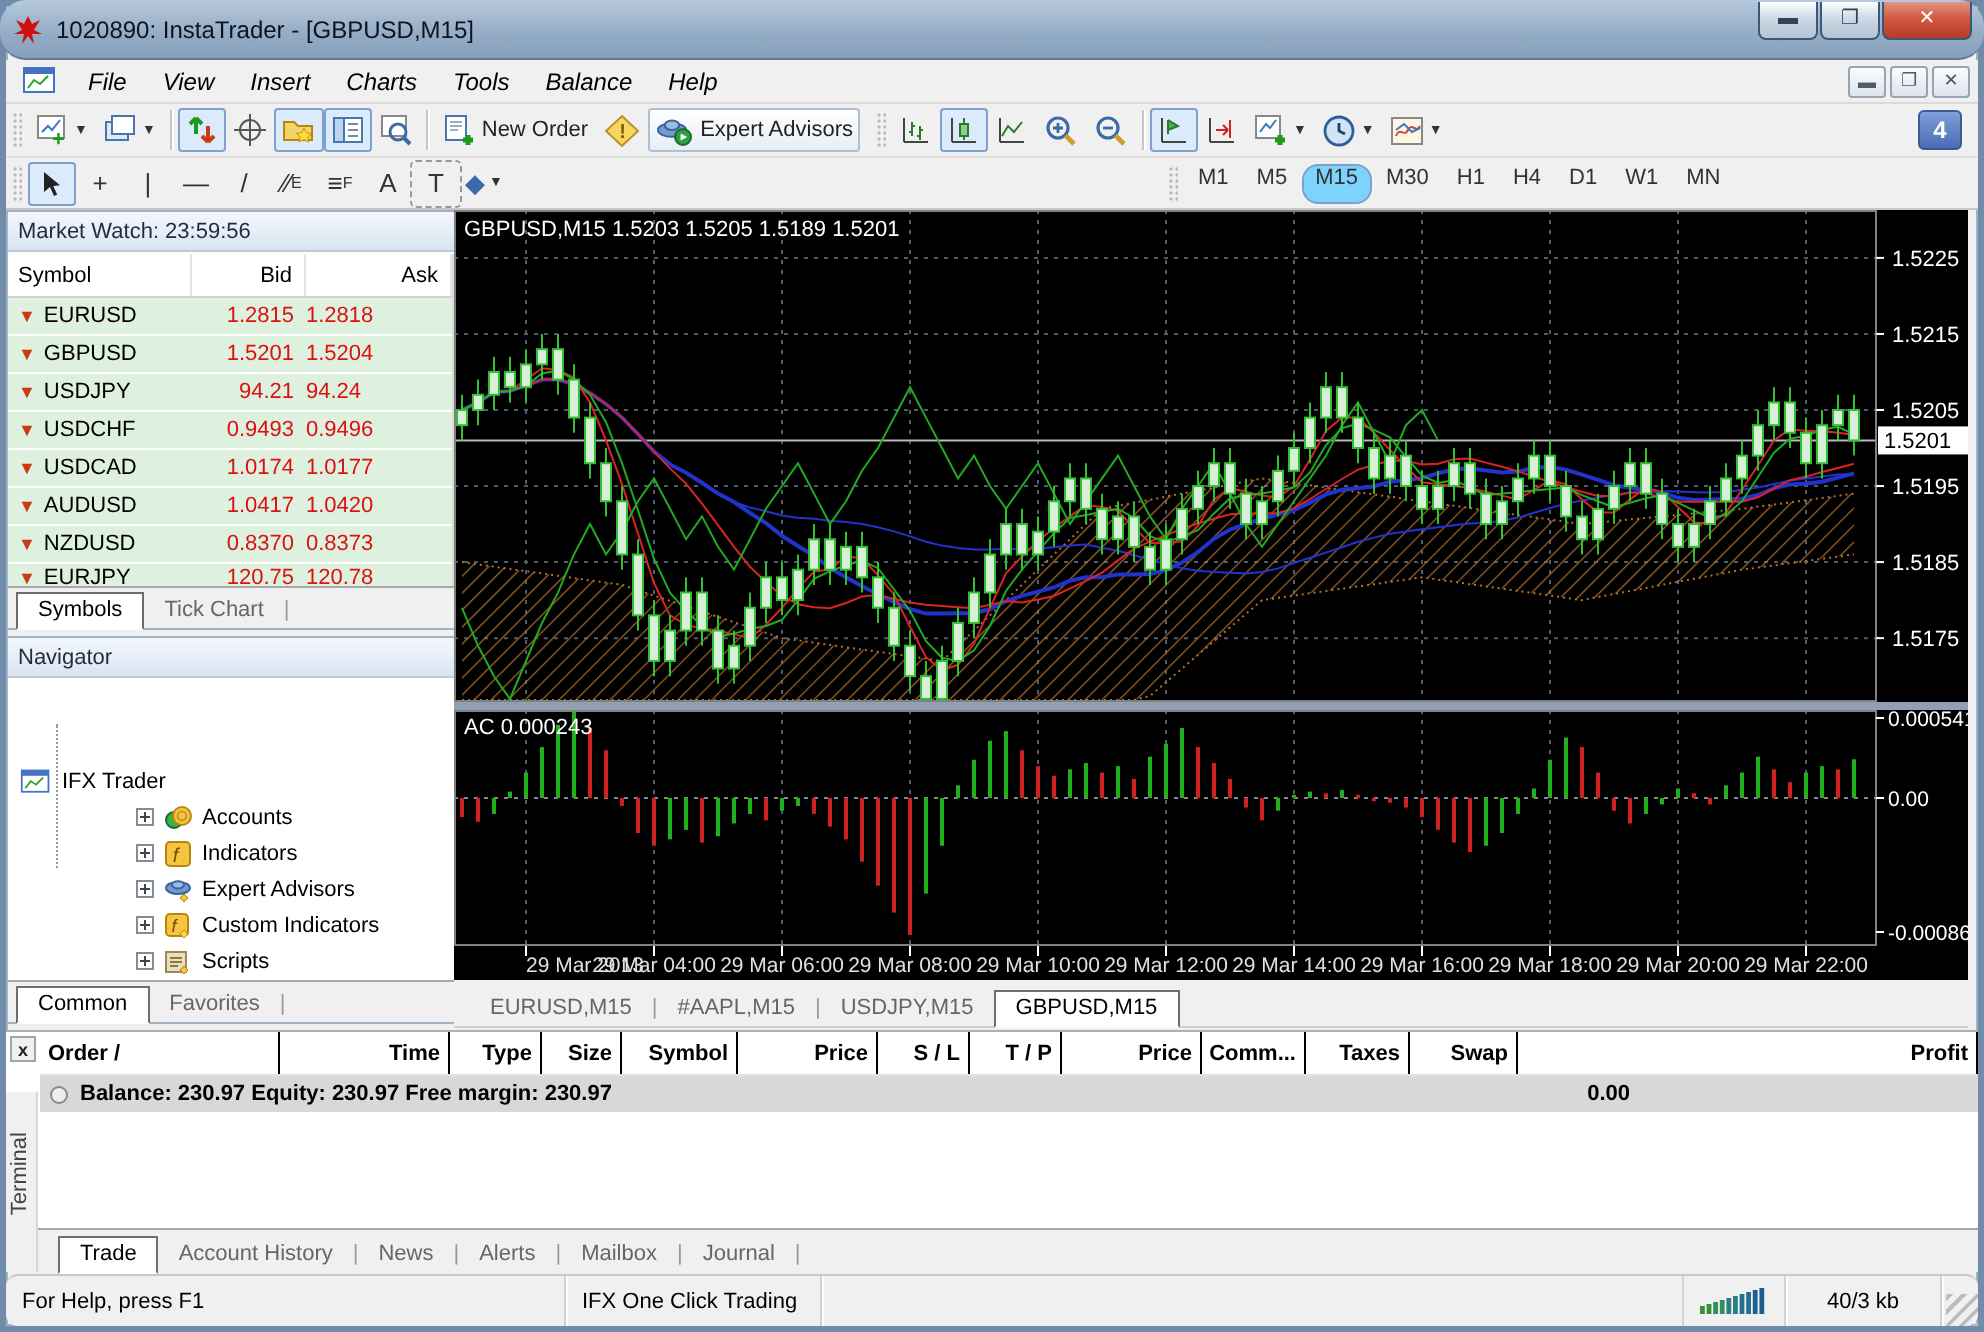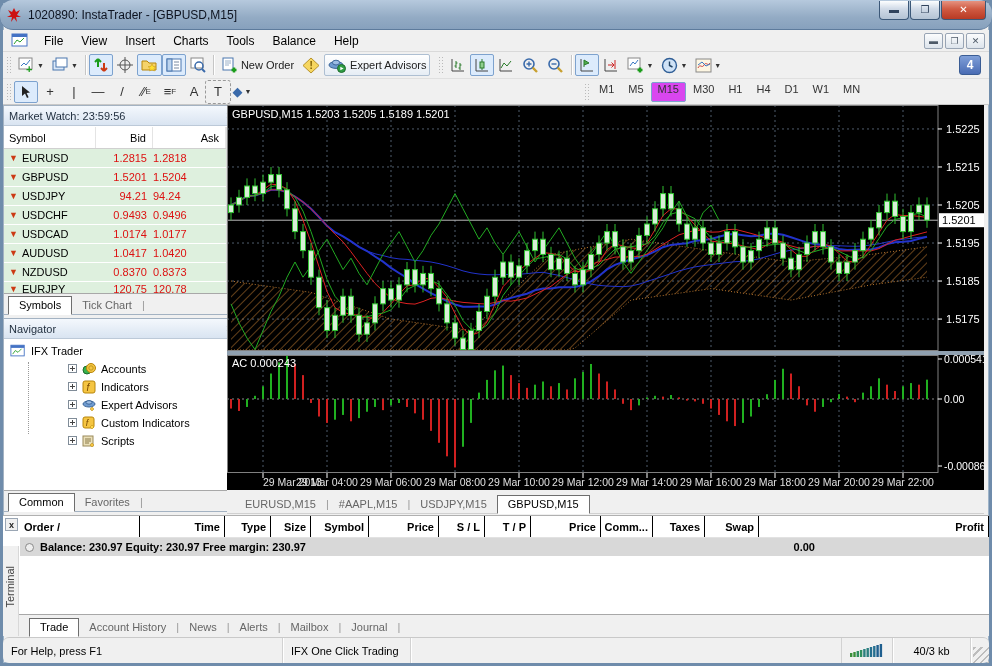--- a/index.html
+++ b/index.html
@@ -13,21 +13,21 @@
     display:flex; align-items:center; padding:0 6px;border-radius:13px; }
   .title-text { font-size:12px; color:#0d1320; margin-left:6px; flex:1; white-space:nowrap; }
   .winbtns { display:flex; height:20px; margin-top:-8px; }
   .winbtn { width:30px; height:19px; border:1px solid #3c5878; border-top:none; border-radius:0 0 4px 4px;
     background:linear-gradient(#fdfeff,#cfd9e6 45%,#b4c3d4); color:#31435c; font-size:10px;
     display:flex; align-items:center; justify-content:center; margin-left:1px; }
   .winbtn.close { width:45px; background:linear-gradient(#e59380,#d05a42 45%,#b83a24); color:#fff; font-weight:bold; }
 
   
   .menubar { position:absolute; left:0; top:27px; width:986px; height:22px; background:#f0f0f0;
-    border-bottom:1px solid #d9d9d9; display:flex; align-items:center; font-size:12px; }
+    border-bottom:1px solid #d9d9d9; display:flex; align-items:center; font-size:12px;font-style:italic; }
   .menu-item { padding:3px 9px; color:#000; }
   .childbtns { margin-left:auto; display:flex; margin-right:4px; }
   .childbtn { width:19px; height:16px; border:1px solid #98a4b4; background:linear-gradient(#fbfcfd,#dde4ec);
     color:#4e5a68; font-size:9px; display:flex; align-items:center; justify-content:center; margin-left:2px; border-radius:2px; }
 
   
   .tb { position:absolute; left:0; width:986px; background:#f0f0f0; display:flex; align-items:center; }
   .tb1 { top:49px; height:27px; border-bottom:1px solid #e0e0e0; }
   .tb2 { top:76px; height:26px; border-bottom:1px solid #c8c8c8; }
   .grip { width:5px; height:18px; margin:0 3px;
@@ -35,21 +35,21 @@
   .tbtn { height:22px; min-width:24px; display:flex; align-items:center; justify-content:center;
     padding:0 3px; border:1px solid transparent; border-radius:2px; font-size:11px; color:#222; }
   .tbtn.pressed { background:#dcebfc; border-color:#7da2ce; }
   .tbtn.raised { border-color:#aebfd2; background:linear-gradient(#fff,#e6edf5); }
   .tbtn .lbl { margin-left:4px; white-space:nowrap; }
   .caret { font-size:7px; color:#333; margin-left:2px; }
   .tbsep { width:1px; height:20px; background:#c6c6c6; margin:0 3px; box-shadow:1px 0 0 #fff; }
   .glyphbtn { font-size:13px; color:#333; width:24px; }
   .glyphbtn .sub { font-size:8px; vertical-align:sub; }
   .tf-btn { height:20px; padding:0 6px; font-size:11px; color:#333; border:1px solid transparent; border-radius:2px; }
-  .tf-btn.active { background:#d946ef; border-color:#7da2ce; }
+  .tf-btn.active { background:#7dd3fc; border-color:#7da2ce;border-radius:8px; }
   .badge4 { margin-left:auto; margin-right:8px; width:22px; height:20px; border:1px solid #3a5c94;
     border-radius:3px; background:linear-gradient(#7f9fd8,#4a6cb4); color:#fff; font-size:12px; font-weight:bold;
     display:flex; align-items:center; justify-content:center; }
 
   
   .panel { position:absolute; left:0; width:240px; border:1px solid #a3b2c2; background:#fff; }
   .panel-hd { height:20px; background:linear-gradient(#f4f8fd,#d9e4f1); border-bottom:1px solid #bcc9d8;
     display:flex; align-items:center; padding:0 5px; font-size:11px; color:#1e2c3c; }
   .panel-x { margin-left:auto; font-size:10px; font-weight:bold; color:#333; padding:0 3px; }
   .tabbar { position:absolute; left:0; bottom:0; width:100%; height:21px; background:#f0f0f0;
@@ -71,21 +71,21 @@
   .dn-arrow { color:#cc3a14; font-size:9px; }
   .sbar { position:absolute; top:21px; right:0; width:16px; bottom:21px; background:#f2f3f5; border-left:1px solid #dcdcdc; }
   .sbtn { height:15px; display:flex; align-items:center; justify-content:center; font-size:7px; color:#555;
     background:linear-gradient(#fdfdfd,#e3e6ea); border:1px solid #c6cdd6; }
   .sthumb { position:absolute; top:16px; left:1px; width:13px; height:70px; border:1px solid #98a4b4;
     border-radius:2px; background:linear-gradient(90deg,#f4f6f8,#dde2e8); }
   .sbtn.bottom { position:absolute; bottom:0; left:0; width:100%; }
 
   
   .tree { position:absolute; top:21px; left:0; right:0; bottom:21px; font-size:11px; color:#000; overflow:hidden; padding-top:3px; }
-  .tree-root { display:flex; align-items:center; gap:5px; padding:1px 0 2px 6px; }
+  .tree-root { display:flex; align-items:center; gap:5px; padding:1px 0 2px 6px;margin-top:40px; }
   .tree-item { display:flex; align-items:center; gap:5px; padding:1px 8px 2px 20px; height:18px; position:relative;margin-left:44px; }
   .plusbox { width:9px; height:9px; border:1px solid #808c98; background:#fff; position:relative; flex:none; }
   .plusbox::before { content:""; position:absolute; left:1px; right:1px; top:3px; height:1px; background:#444; }
   .plusbox::after { content:""; position:absolute; top:1px; bottom:1px; left:3px; width:1px; background:#444; }
   .treeline { position:absolute; left:24px; top:22px; height:72px; border-left:1px dotted #9a9a9a; }
 
   
   #chart-wrap { position:absolute; left:224px; top:102px; width:757px; height:385px; background:#000; }
   .chart-tabs { position:absolute; left:224px; top:487px; width:757px; height:24px; background:#f0f0f0;
     border-bottom:1px solid #d0d0d0; display:flex; align-items:flex-end; font-size:11px; padding-left:8px; }

